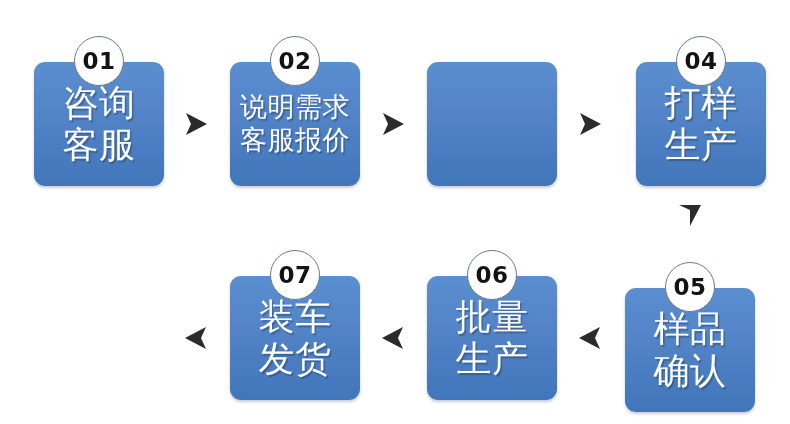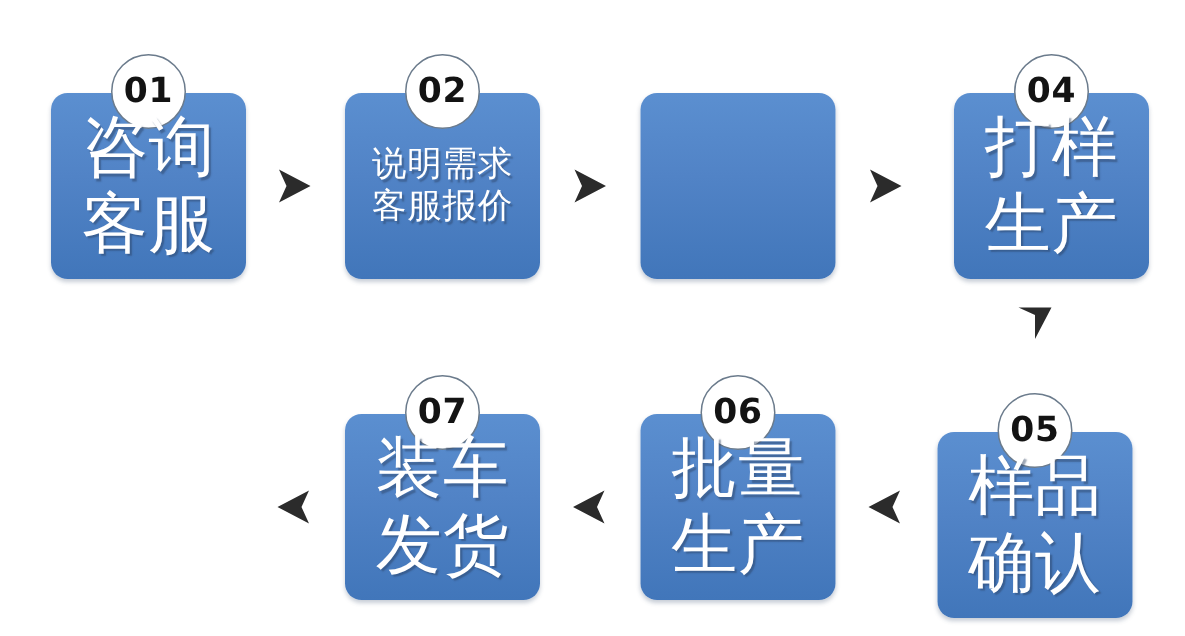--- a/index.html
+++ b/index.html
@@ -42,22 +42,22 @@
     transform: translateY(-50%);
     text-align: center;
     color: #ffffff;
     font-weight: 400;
     line-height: 1.16;
     letter-spacing: 0.5px;
     white-space: pre-line;
     text-shadow: 1.5px 1.5px 1px rgba(40,60,90,0.45);
     font-family: "DejaVu Sans", "Liberation Sans", sans-serif;
   }
-  .size-lg .step-label { font-size: 44px; }
-  .size-sm .step-label { font-size: 23px; line-height: 1.22; }
+  .size-lg .step-label { font-size: 36px; }
+  .size-sm .step-label { font-size: 27px; line-height: 1.22; }
 
   
   .badge {
     position: absolute;
     top: -26px;
     left: 50%;
     transform: translateX(-50%);
     width: 50px;
     height: 50px;
     border-radius: 50%;

